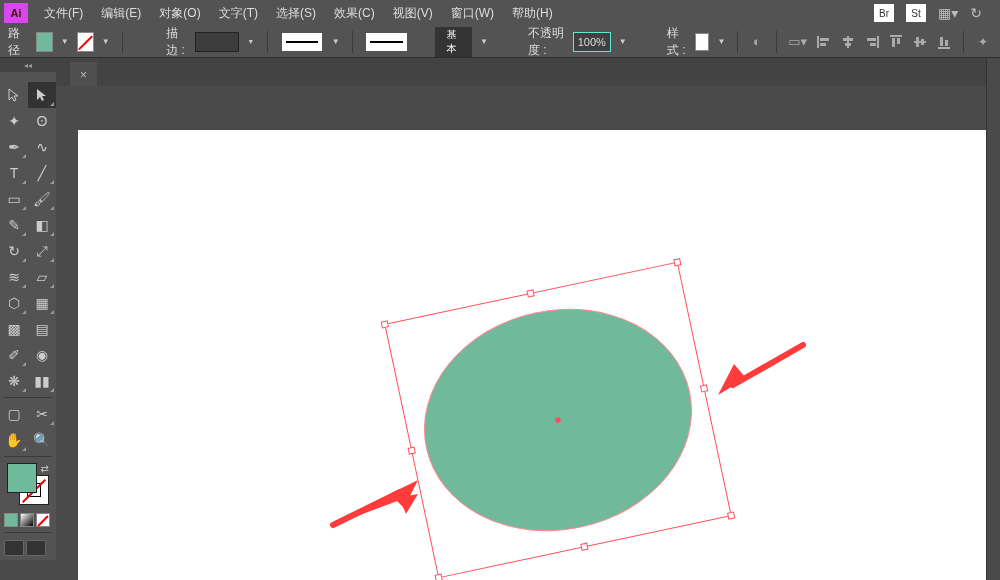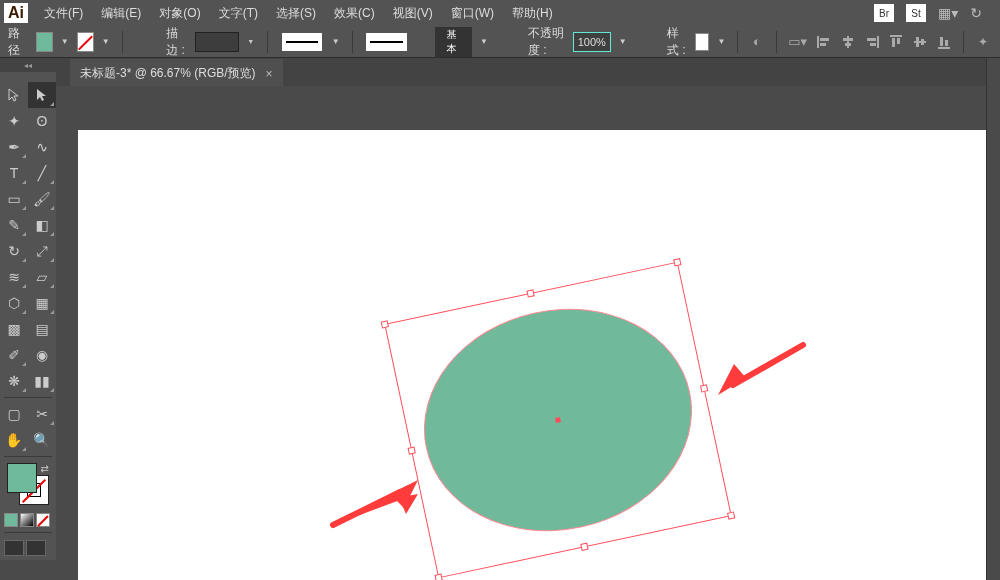--- a/index.html
+++ b/index.html
@@ -1,20 +1,20 @@
 <!DOCTYPE html>
 <html><head>
 <meta charset="utf-8">
 <style>
   * { margin: 0; padding: 0; box-sizing: border-box; font-family: "Microsoft YaHei", Arial, sans-serif; }
   body { width: 1000px; height: 580px; background: #4a4a4a; overflow: hidden; font-size: 12px; color: #ccc; }
 
   
   .menubar { height: 26px; background: #535353; display: flex; align-items: center; padding-left: 4px; gap: 2px; }
-  .ai-logo { width: 24px; height: 20px; background: #ffffff; color: #3a1d00; font-weight: bold; font-size: 16px; display: flex; align-items: center; justify-content: center; margin-right: 6px; }
+  .ai-logo { width: 24px; height: 20px; background: #d946ef; color: #3a1d00; font-weight: bold; font-size: 11px; display: flex; align-items: center; justify-content: center; margin-right: 6px; }
   .menu-item { padding: 3px 8px; color: #ddd; font-size: 12px; cursor: default; }
   .menubar-right { margin-left: auto; display: flex; align-items: center; gap: 12px; padding-right: 18px; }
   .mb-icon { width: 20px; height: 18px; background: #ffffff; display: flex; align-items: center; justify-content: center; font-size: 10px; color: #333; }
   .mb-glyph { color: #bbb; font-size: 14px; }
 
   
   .controlbar { height: 32px; background: #535353; display: flex; align-items: center; padding: 0 8px; gap: 8px; border-bottom: 1px solid #2d2d2d; }
   .cb-label { color: #ddd; font-size: 12px; margin-right: 4px; }
   .swatch-fill { width: 24px; height: 20px; background: #6fb99d; border: 1px solid #888; }
   .dd-arrow { width: 12px; height: 20px; display: flex; align-items: center; justify-content: center; color: #ccc; font-size: 8px; }
@@ -202,21 +202,20 @@
           <rect x="9" y="6" width="3" height="6" fill="#aaa"></rect>
         </svg>
       </div>
     <div class="cb-divider"></div>
     <div class="align-icon">✦</div>
   </div>
 </div>
 
 <div class="tabbar">
   <div class="doc-tab">
-    <span>未标题-3* @ 66.67% (RGB/预览)</span>
     <span class="tab-close">×</span>
   </div>
 </div>
 
 <div class="toolbox">
   <div class="expand-tab">◂◂</div>
 
   <div class="tool-row">
     <div class="tool">
         <svg viewBox="0 0 16 16">

